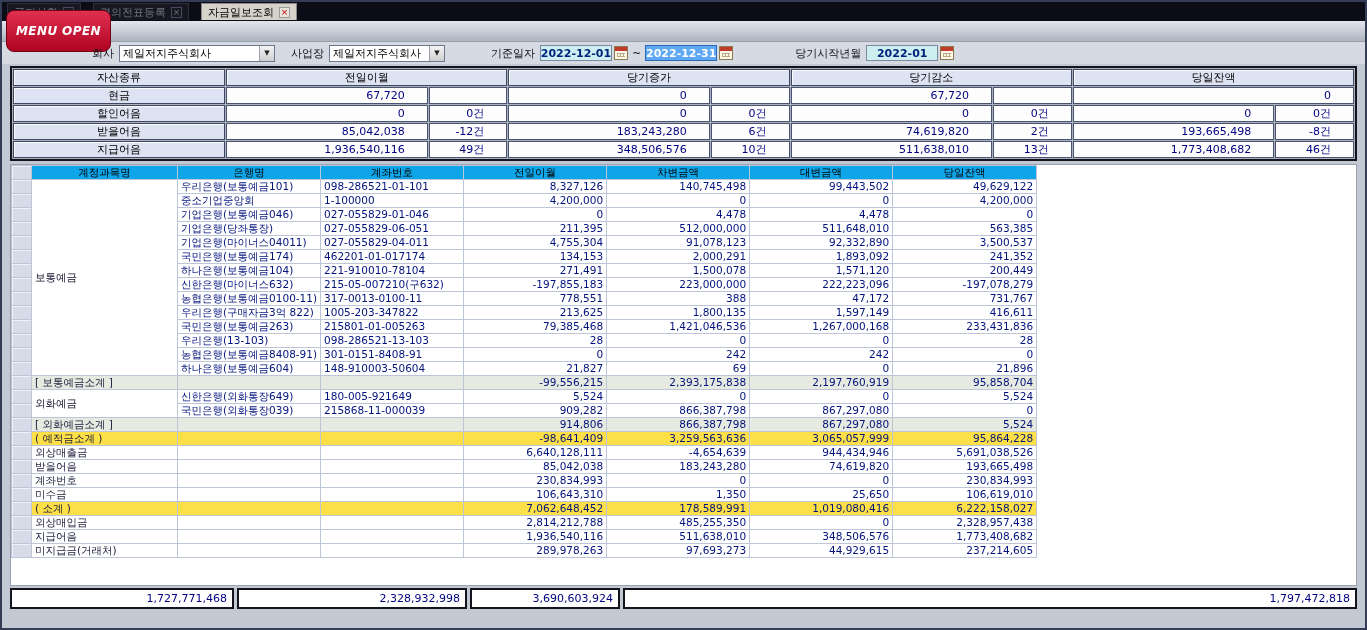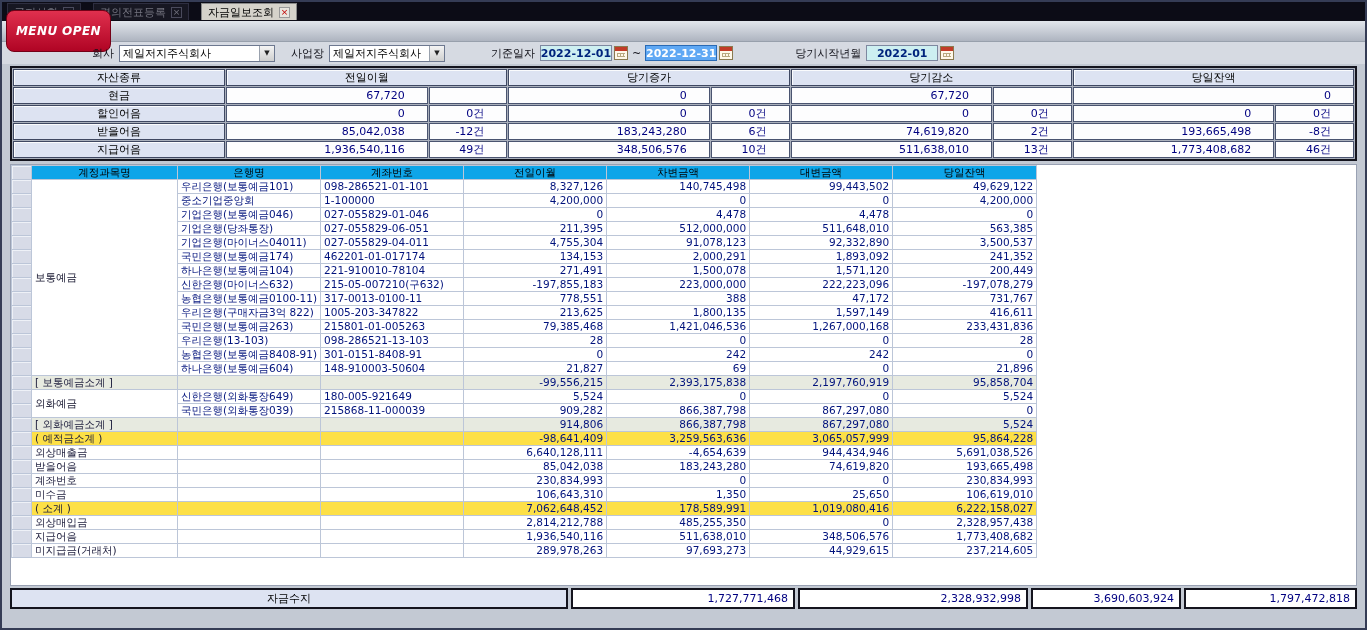--- a/index.html
+++ b/index.html
@@ -455,20 +455,19 @@
             <td class="d-num">289,978,263</td>
             <td class="d-num">97,693,273</td>
             <td class="d-num">44,929,615</td>
             <td class="d-num">237,214,605</td>
           </tr>
         </tbody>
     </table>
   </div>
 
   <div class="fundrow">
-    <div class="f-label">자금수지</div>
     <div class="f-val f-v1">1,727,771,468</div>
     <div class="f-val f-v2">2,328,932,998</div>
     <div class="f-val f-v3">3,690,603,924</div>
     <div class="f-val f-v4">1,797,472,818</div>
   </div>
 
 </div>
 
 </body></html>

